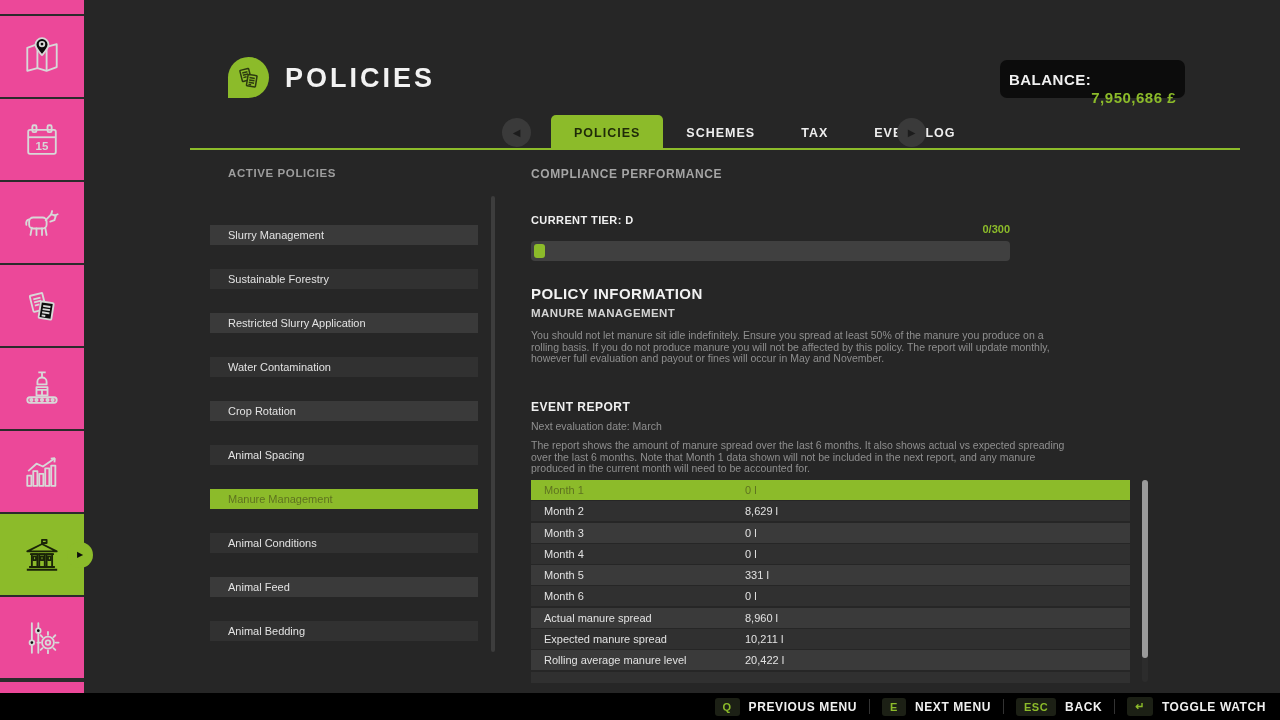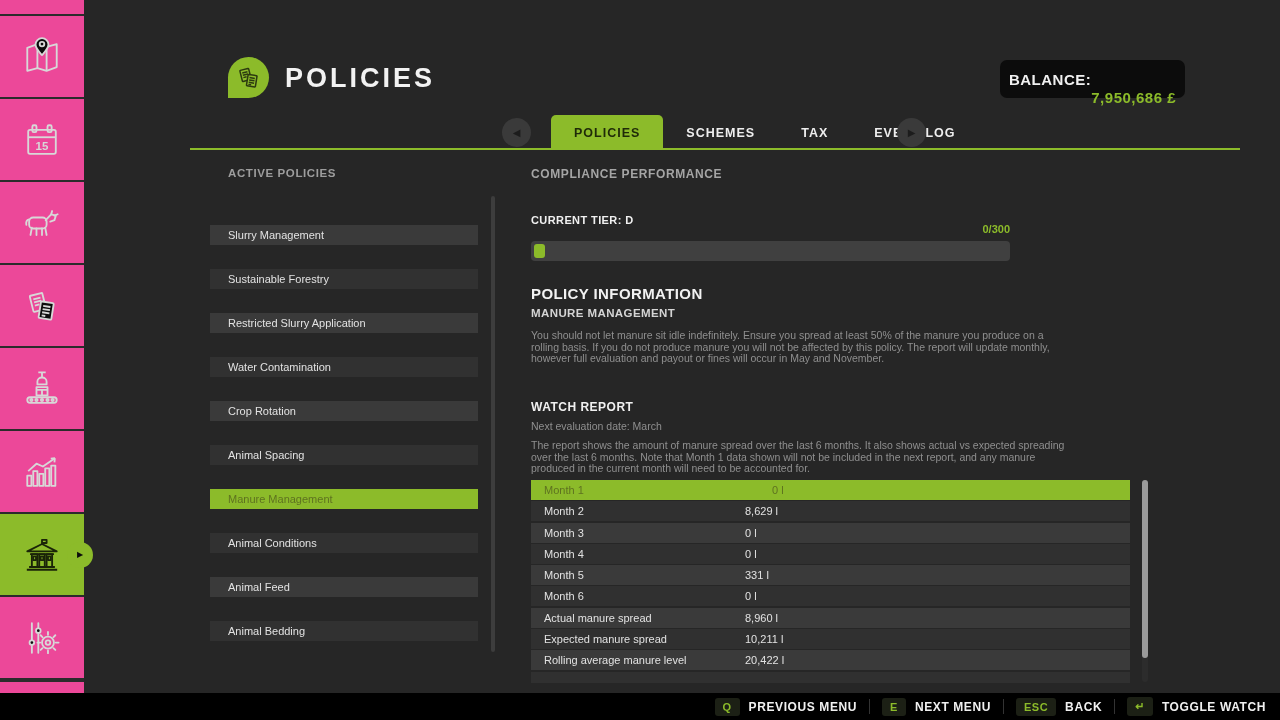--- a/index.html
+++ b/index.html
@@ -81,21 +81,21 @@
                   color:#f0f0f0; letter-spacing:0.5px; }
   #report-next-eval { position:absolute; left:531px; top:420px; font-size:10.5px; color:#8f8f8f; }
   #report-body { position:absolute; left:531px; top:440px; width:540px; font-size:10.5px;
                  line-height:11.6px; color:#8f8f8f; }
 
   #report-table { position:absolute; left:531px; top:480px; width:599px; height:203px; overflow:hidden; }
   .report-row { height:20px; margin-bottom:1.3px; display:flex; align-items:center;
                 font-size:11px; color:#e2e2e2; cursor:pointer; }
   .report-row:nth-child(odd) { background:#3a3a3a; }
   .report-row:nth-child(even) { background:#303030; }
-  .report-row.highlight { background:#8cbb2a; color:#5e7220;gap:27px; }
+  .report-row.highlight { background:#8cbb2a; color:#5e7220; }
   .report-row .r-label { padding-left:13px; width:214px; }
   .report-row .r-value { }
   #table-scrollbar { position:absolute; left:1142px; top:480px; width:6px; height:202px;
                      background:#2c2c2c; border-radius:3px; cursor:pointer; }
   #table-scroll-thumb { position:absolute; left:0; top:0; width:6px; height:178px;
                         background:#9a9a9a; border-radius:3px; }
 
   
   #footer { position:absolute; left:0; top:693px; width:1280px; height:27px; background:#000000;
             display:flex; align-items:center; justify-content:flex-end; padding-right:14px; }
@@ -267,21 +267,21 @@
   <div id="tier-label">CURRENT TIER: D</div>
   <div id="progress-count">0/300</div>
   <div id="progress-track">
     <div id="progress-fill"></div>
   </div>
 
   <div id="policy-info-title">POLICY INFORMATION</div>
   <div id="policy-info-subtitle">MANURE MANAGEMENT</div>
   <div id="policy-info-body">You should not let manure sit idle indefinitely. Ensure you spread at least 50% of the manure you produce on a rolling basis. If you do not produce manure you will not be affected by this policy. The report will update monthly, however full evaluation and payout or fines will occur in May and November.</div>
 
-  <div id="report-title">WATCH REPORT</div>
+  <div id="report-title">EVENT REPORT</div>
   <div id="report-next-eval">Next evaluation date: March</div>
   <div id="report-body">The report shows the amount of manure spread over the last 6 months. It also shows actual vs expected spreading over the last 6 months. Note that Month 1 data shown will not be included in the next report, and any manure produced in the current month will need to be accounted for.</div>
 
   <div id="report-table">
     <div class="report-row highlight">
       <span class="r-label">Month 1</span>
       <span class="r-value">0 l</span>
     </div>
     <div class="report-row">
       <span class="r-label">Month 2</span>

